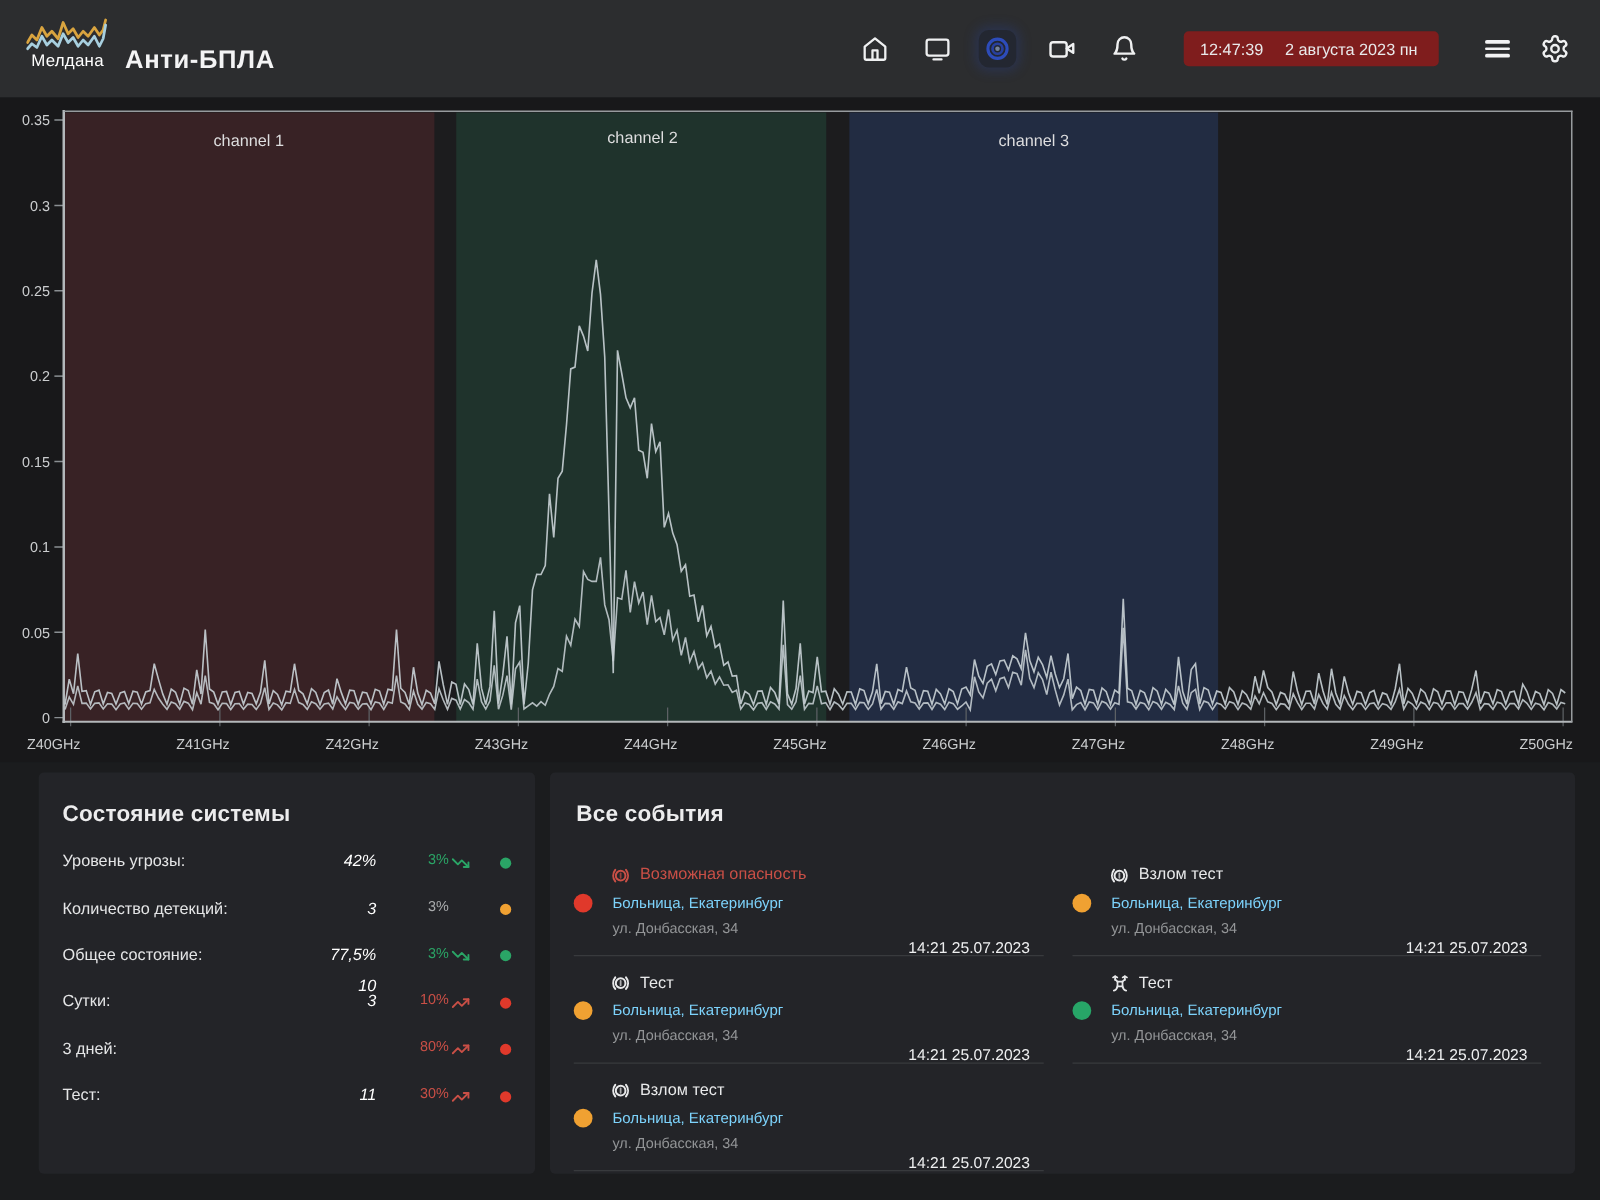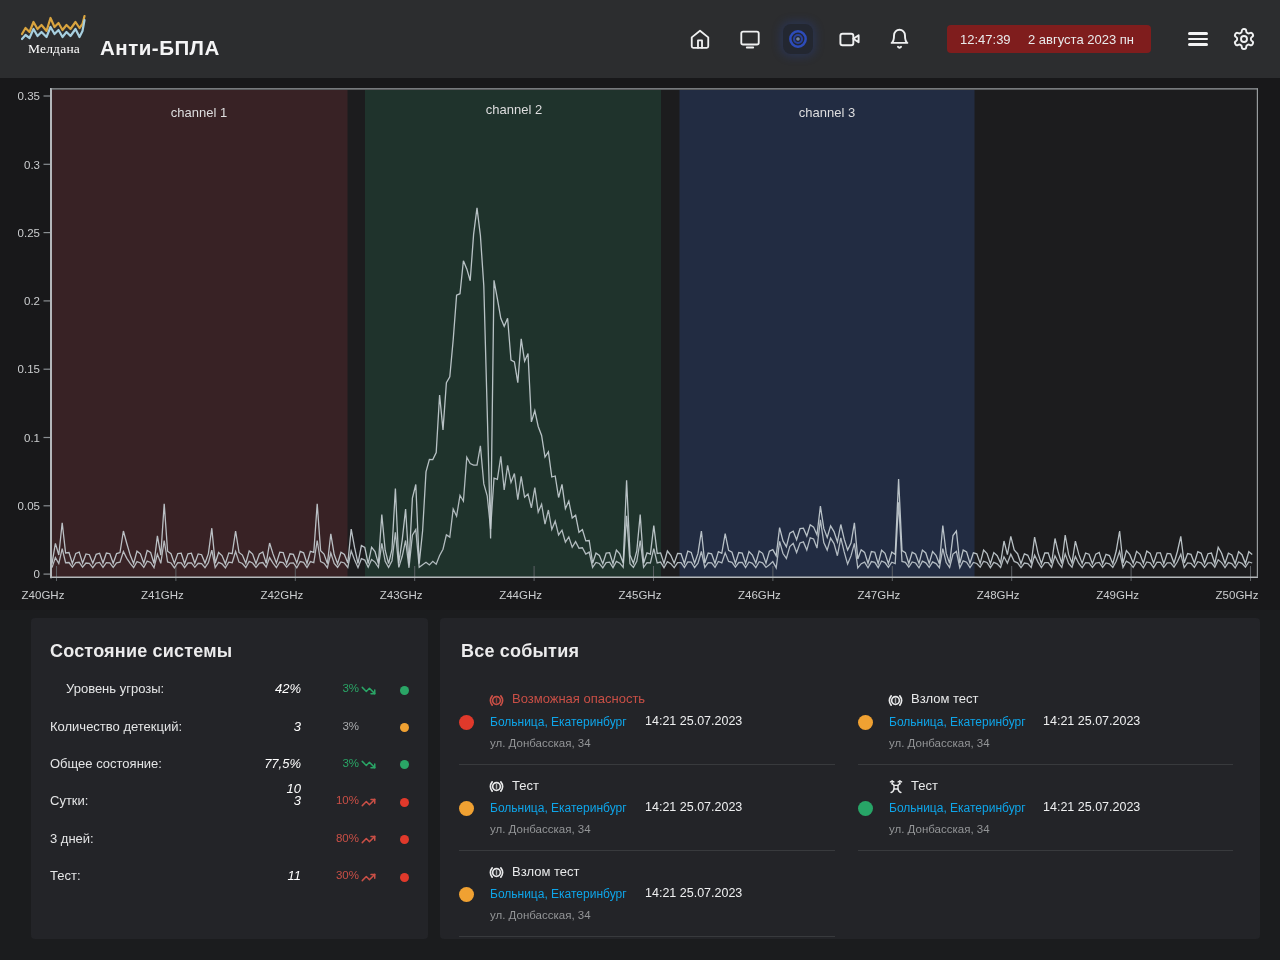--- a/index.html
+++ b/index.html
@@ -1,35 +1,35 @@
 <!DOCTYPE html>
 <html><head>
 <meta charset="utf-8">
 <style>
 * { margin:0; padding:0; box-sizing:border-box; }
 html,body { width:1280px; height:960px; overflow:hidden; background:#1b1c1e;
   font-family:"Liberation Sans", sans-serif; }
 .abs { position:absolute; }
 #header { position:absolute; left:0; top:0; width:1280px; height:78px; background:#2c2d2f; }
 .logotxt { position:absolute; left:21px; top:41px; width:66px; text-align:center;
-  font-size:13.5px; color:#ffffff; letter-spacing:0.2px;font-family:Liberation Serif, serif; }
+  font-size:13.5px; color:#ffffff; letter-spacing:0.2px; }
 .title { position:absolute; left:100px; top:36px; font-size:20.5px; font-weight:600;
   color:#f4f4f5; letter-spacing:0.5px; }
 #timebox { position:absolute; left:947px; top:25px; width:204px; height:28px;
   background:#7f1d1d; border-radius:4px; color:#e9eaeb; font-size:13px; }
 #chartsec { position:absolute; left:0; top:78px; width:1280px; height:532px; background:#18181a; }
 #bottom { position:absolute; left:0; top:610px; width:1280px; height:350px; background:#1b1c1e; }
 .panel { position:absolute; background:#232428; border-radius:4px; }
 .phead { position:absolute; font-size:18px; font-weight:bold; color:#ececed; letter-spacing:0.2px; }
 .slab { font-size:13px; color:#e4e5e6; }
 .sval { font-size:13px; color:#ffffff; text-align:right;font-style:italic; }
 .spct { font-size:11.5px; text-align:right; }
 .etitle { font-size:13px; }
-.edetail { font-size:12px; color:#0ea5e9; }
-.etime { font-size:12.5px; color:#eeeff0; text-align:left; }
+.edetail { font-size:12px; color:#7dd3fc; }
+.etime { font-size:12.5px; color:#eeeff0; text-align:right;margin-top:37px; }
 .eaddr { font-size:11.5px; color:#939597; }
 </style>
 </head>
 <body>
 <div id="header">
 <svg class="abs" style="left:21px;top:12px" width="65" height="30" viewBox="0 0 64 30" fill="none" stroke-linecap="round" stroke-linejoin="round">
 <polyline points="0.5,22 4,16 8,20 12,10 16,17 20,13 25,19 29,6 33,15 37,11 41,18 45,13 49,17 54,10 58,16 61,12 63,4" stroke="#d9a43f" stroke-width="2.2"></polyline>
 <polyline points="0.5,27 4,23 8,26 12,17 16,24 20,20 25,25 29,15 33,22 37,18 41,25 45,20 49,24 54,17 58,25 61,19 63,8" stroke="#a7cfdf" stroke-width="2.2"></polyline>
 </svg>
 <div class="logotxt">Мелдана</div>
@@ -126,21 +126,21 @@
 <polyline points="52.0,563.7 55.4,543.4 58.8,555.0 62.2,522.8 65.6,553.0 69.0,552.5 72.4,563.5 75.8,553.4 79.2,552.1 82.6,563.1 86.0,553.9 89.4,554.7 92.8,563.2 96.2,554.3 99.6,553.2 103.0,562.9 106.4,553.0 109.8,553.7 113.2,563.3 116.6,553.6 120.0,552.5 123.4,531.0 126.8,543.5 130.2,555.1 133.6,563.4 137.0,551.2 140.4,553.8 143.8,563.2 147.2,550.5 150.6,552.4 154.0,563.5 157.4,535.9 160.8,555.2 164.2,503.7 167.6,551.2 171.0,553.7 174.4,563.4 177.8,553.6 181.2,553.2 184.6,563.7 188.0,553.9 191.4,553.2 194.8,563.2 198.2,553.9 201.6,554.7 205.0,563.1 208.4,553.6 211.8,528.2 215.2,563.2 218.6,552.5 222.0,555.6 225.4,563.8 228.8,552.9 232.2,553.7 235.6,531.0 239.0,552.4 242.4,555.1 245.8,563.2 249.2,550.9 252.6,554.0 256.0,563.6 259.4,554.0 262.8,552.0 266.2,563.4 269.6,543.0 273.0,553.9 276.4,563.1 279.8,552.2 283.2,552.6 286.6,563.7 290.0,553.8 293.4,554.4 296.8,563.1 300.2,551.4 303.6,552.8 307.0,563.4 310.4,551.4 313.8,552.3 317.2,503.7 320.6,550.6 324.0,554.0 327.4,563.6 330.8,533.8 334.2,554.5 337.6,563.7 341.0,552.2 344.4,554.4 347.8,563.1 351.2,529.1 354.6,547.7 358.0,563.5 361.4,545.6 364.8,547.5 368.2,563.6 371.6,547.2 375.0,551.6 378.4,563.6 381.8,514.6 385.2,550.5 388.6,563.6 392.0,549.1 395.4,488.6 398.8,563.0 402.2,540.1 405.6,509.1 409.0,563.5 412.4,498.2 415.8,484.5 419.2,563.6 422.6,530.8 426.0,471.9 429.4,459.4 432.8,459.6 436.2,452.5 439.6,395.0 443.0,429.9 446.4,382.6 449.8,376.9 453.2,339.8 456.6,295.1 460.0,293.7 463.4,260.7 466.8,268.9 470.2,280.8 473.6,234.4 477.0,207.9 480.4,235.5 483.8,285.8 487.2,410.6 490.6,538.5 494.0,280.3 497.4,298.8 500.8,318.3 504.2,326.3 507.6,318.2 511.0,360.1 514.4,361.9 517.8,382.6 521.2,338.9 524.6,361.2 528.0,353.5 531.4,421.9 534.8,410.7 538.2,426.5 541.6,435.5 545.0,457.0 548.4,451.8 551.8,477.0 555.2,476.0 558.6,497.5 562.0,484.3 565.4,508.7 568.8,501.1 572.2,518.0 575.6,515.2 579.0,532.3 582.4,529.6 585.8,540.9 589.2,540.5 592.6,563.2 596.0,553.1 599.4,555.5 602.8,563.7 606.2,553.0 609.6,552.7 613.0,563.6 616.4,550.0 619.8,553.9 623.2,563.1 626.6,480.4 630.0,555.0 633.4,563.3 636.8,550.8 640.2,514.6 643.6,563.2 647.0,552.8 650.4,554.1 653.8,525.5 657.2,553.4 660.6,552.9 664.0,563.4 667.4,551.0 670.8,555.3 674.2,563.2 677.6,553.4 681.0,553.6 684.4,563.5 687.8,551.1 691.2,552.4 694.6,563.1 698.0,553.4 701.4,531.0 704.8,563.0 708.2,553.1 711.6,553.8 715.0,563.4 718.4,551.6 721.8,553.3 725.2,533.7 728.6,550.4 732.0,552.3 735.4,563.4 738.8,552.5 742.2,553.0 745.6,563.4 749.0,551.5 752.4,555.1 755.8,563.1 759.2,551.0 762.6,553.3 766.0,563.1 769.4,551.2 772.8,549.7 776.2,555.9 779.6,527.6 783.0,540.9 786.4,546.7 789.8,533.1 793.2,531.1 796.6,539.7 800.0,528.7 803.4,528.2 806.8,536.0 810.2,524.7 813.6,527.1 817.0,534.9 820.4,506.2 823.8,528.4 827.2,537.5 830.6,525.8 834.0,531.6 837.4,542.0 840.8,524.5 844.2,539.2 847.6,550.0 851.0,543.0 854.4,522.8 857.8,558.9 861.2,549.7 864.6,552.4 868.0,563.3 871.4,551.5 874.8,552.2 878.2,563.6 881.6,550.3 885.0,553.3 888.4,563.6 891.8,552.1 895.2,554.6 898.6,479.1 902.0,550.6 905.4,552.6 908.8,563.5 912.2,552.3 915.6,554.3 919.0,563.4 922.4,550.1 925.8,553.0 929.2,563.4 932.6,551.5 936.0,555.3 939.4,563.7 942.8,525.5 946.2,553.2 949.6,563.4 953.0,535.6 956.4,531.0 959.8,563.3 963.2,550.1 966.6,552.0 970.0,563.1 973.4,552.9 976.8,553.9 980.2,563.4 983.6,550.1 987.0,553.5 990.4,563.6 993.8,552.6 997.2,555.7 1000.6,563.0 1004.0,541.0 1007.4,554.7 1010.8,536.4 1014.2,550.0 1017.6,553.7 1021.0,563.7 1024.4,553.9 1027.8,555.3 1031.2,562.9 1034.6,537.2 1038.0,553.1 1041.4,563.6 1044.8,553.0 1048.2,552.9 1051.6,563.3 1055.0,538.5 1058.4,552.8 1061.8,563.6 1065.2,535.0 1068.6,554.4 1072.0,563.1 1075.4,541.1 1078.8,554.4 1082.2,563.4 1085.6,553.1 1089.0,554.2 1092.4,563.6 1095.8,554.1 1099.2,552.4 1102.6,563.6 1106.0,554.3 1109.4,555.6 1112.8,563.7 1116.2,551.0 1119.6,531.0 1123.0,563.3 1126.4,550.7 1129.8,554.7 1133.2,563.1 1136.6,551.3 1140.0,554.3 1143.4,563.2 1146.8,551.1 1150.2,553.4 1153.6,563.1 1157.0,552.9 1160.4,552.9 1163.8,563.7 1167.2,553.4 1170.6,553.9 1174.0,563.1 1177.4,551.5 1180.8,536.4 1184.2,563.0 1187.6,553.5 1191.0,554.4 1194.4,563.0 1197.8,551.7 1201.2,553.3 1204.6,563.2 1208.0,553.7 1211.4,553.0 1214.8,563.4 1218.2,547.3 1221.6,553.2 1225.0,563.4 1228.4,553.2 1231.8,554.9 1235.2,563.7 1238.6,551.7 1242.0,554.7 1245.4,563.6 1248.8,551.7 1252.2,554.4" fill="none" stroke="#c6ced3" stroke-opacity="0.92" stroke-width="1.3"></polyline>
 </svg>
 </div>
 
 <div id="bottom">
 <div class="panel" style="left:31px;top:8px;width:397px;height:321px"></div>
 <div class="panel" style="left:440px;top:8px;width:820px;height:321px"></div>
 </div>
 
 <div class="phead" style="left:50px;top:641px">Состояние системы</div>
-<div class="abs slab" style="left:66px;top:681.0px">Уровень угрозы:</div>
+<div class="abs slab" style="left:50px;top:681.0px">Уровень угрозы:</div>
 <div class="abs sval" style="left:180px;top:681.0px;width:121px">42%</div>
 <div class="abs spct" style="left:300px;top:682.0px;width:59px;color:#2aa566">3%</div>
 <svg class="abs" style="left:361px;top:682.5px" width="15" height="15" viewBox="0 0 24 24" fill="none" stroke="#2aa566" stroke-width="2.4" stroke-linecap="round" stroke-linejoin="round">
     <polyline points="22 17 13.5 8.5 8.5 13.5 2 7"></polyline>
     <polyline points="16 17 22 17 22 11"></polyline>
   </svg>
 <div class="abs" style="left:400px;top:685.5px;width:9px;height:9px;border-radius:50%;background:#2aa566"></div>
 <div class="abs slab" style="left:50px;top:718.5px">Количество детекций:</div>
 <div class="abs sval" style="left:180px;top:718.5px;width:121px">3</div>
 <div class="abs spct" style="left:300px;top:719.5px;width:59px;color:#a9abad">3%</div>

